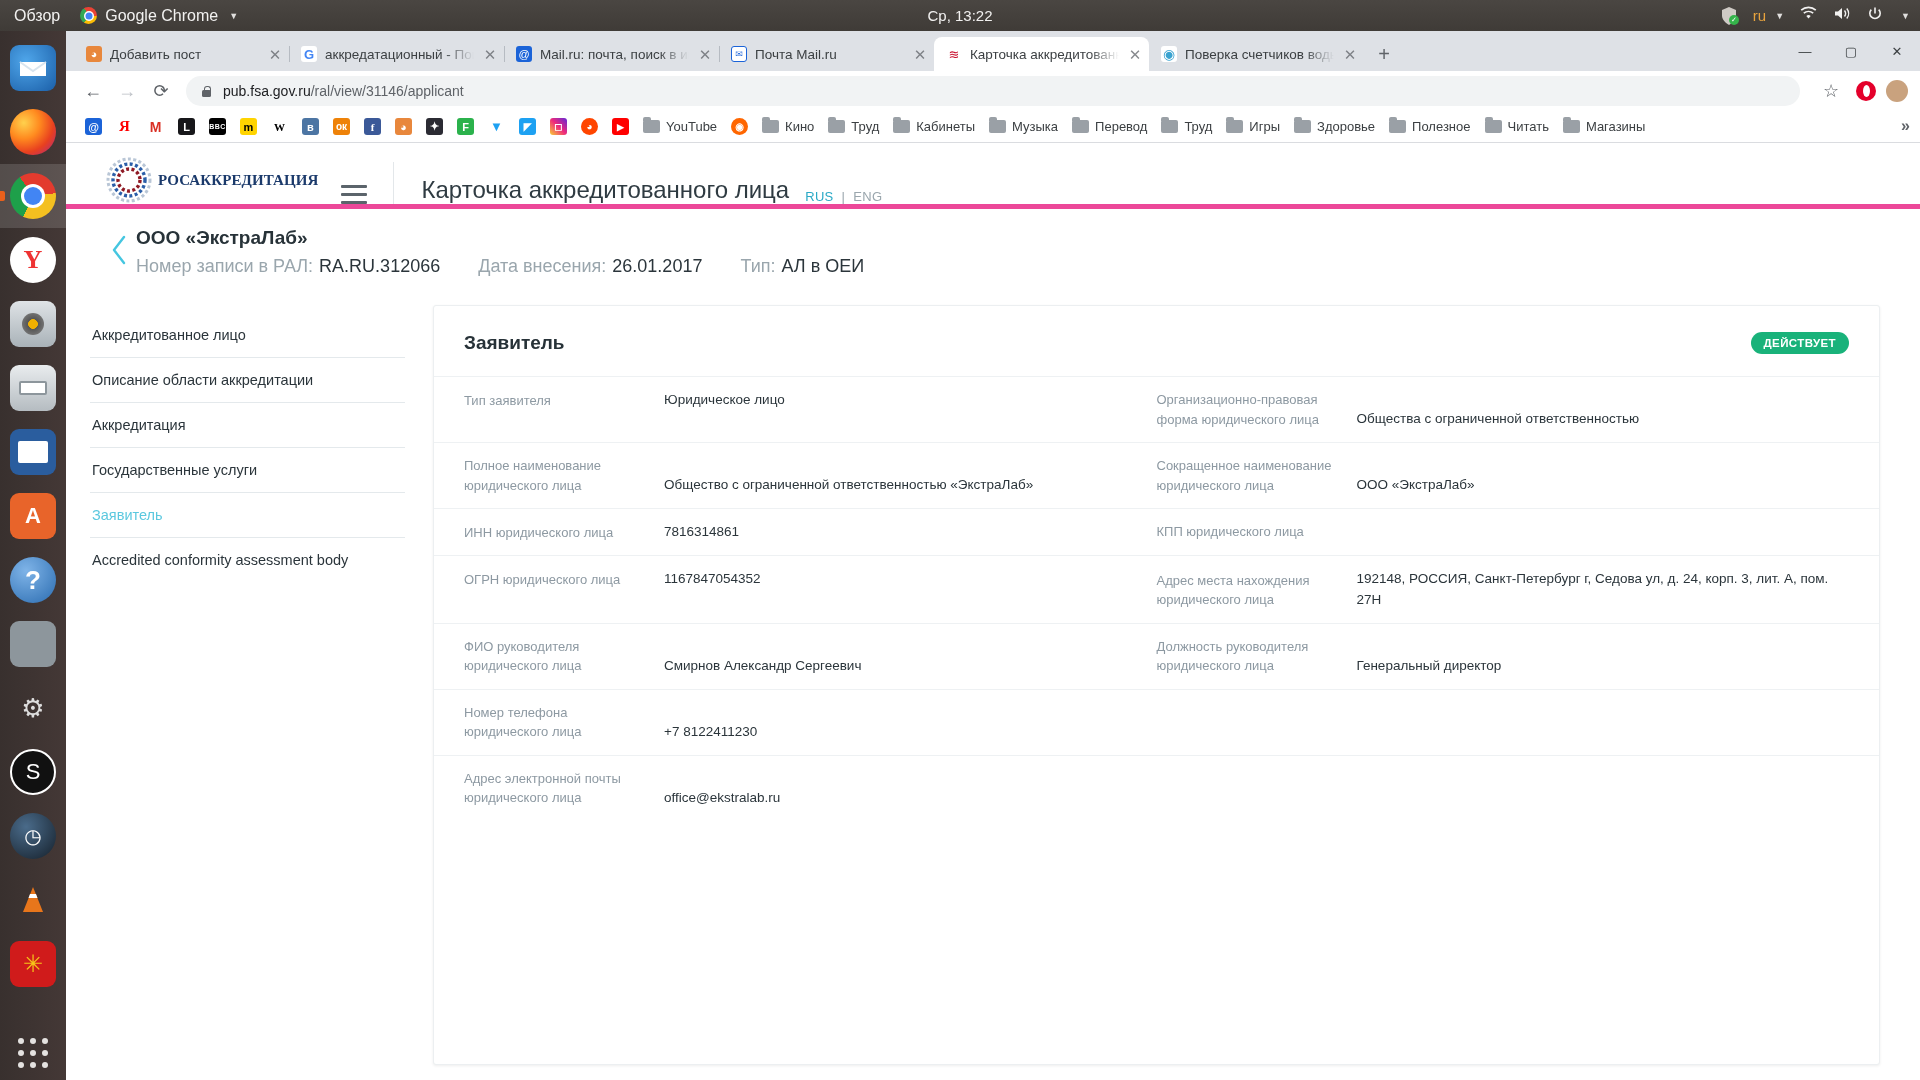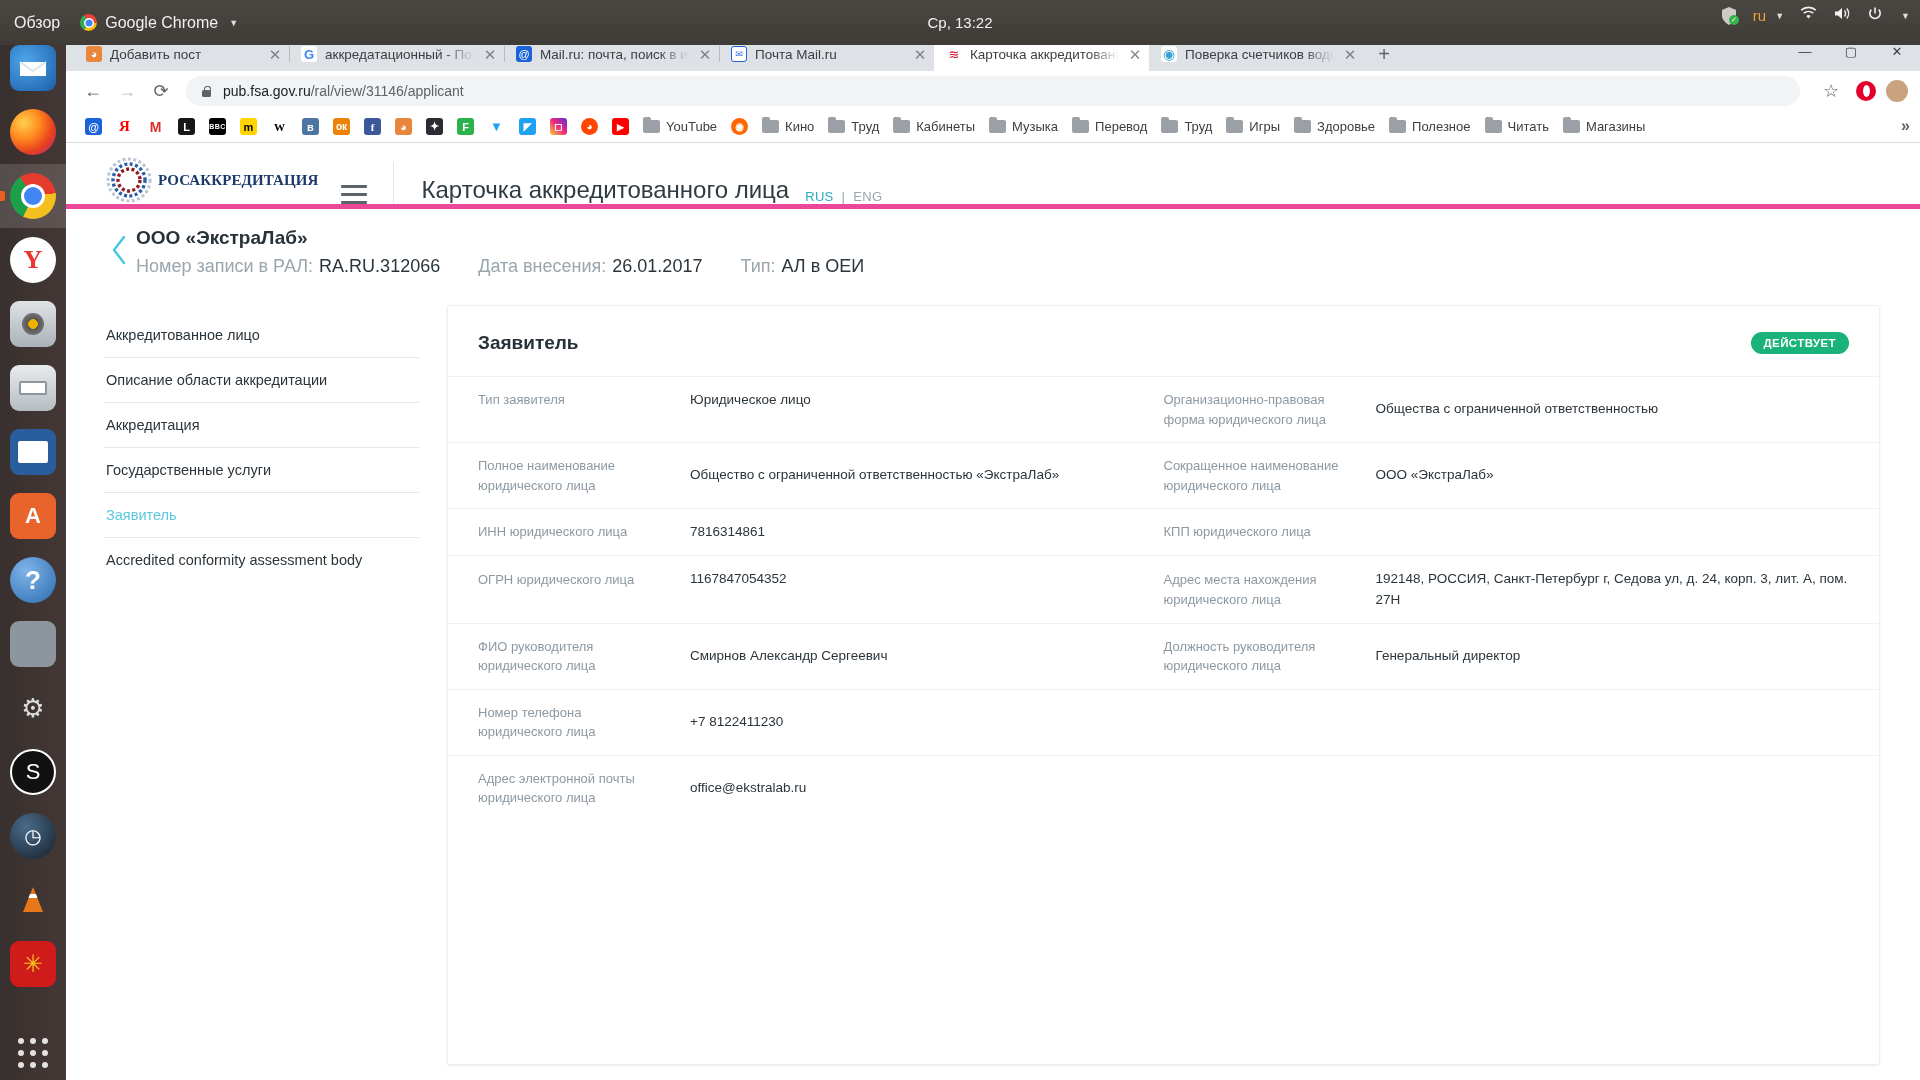--- a/index.html
+++ b/index.html
@@ -6,21 +6,21 @@
   html, body {
     width: 1920px; height: 1080px;
     overflow: hidden;
     font-family: "Liberation Sans", sans-serif;
     background: #ffffff;
   }
 
   
   #unity-topbar {
     position: absolute; top: 0; left: 0;
-    width: 1920px; height: 45px;
+    width: 1920px; height: 31px;
     background: linear-gradient(to bottom, #4a4642 0%, #3f3b37 100%);
     color: #f2f1f0;
     display: flex; align-items: center;
     font-size: 16px;
     z-index: 100;
   }
   #unity-topbar .tb-overview { padding: 0 14px 0 14px; font-size: 16px; }
   #unity-topbar .tb-app {
     display: flex; align-items: center; gap: 8px;
     padding: 0 6px;
@@ -166,21 +166,21 @@
 
   #record-head { display:flex; align-items:flex-start; gap:0; padding: 18px 40px 18px 36px; }
   #back-chevron { width:34px;height:46px;flex:0 0 34px; display:flex;align-items:center;justify-content:center;}
   #back-chevron svg { stroke:#45c6e0; }
   #rec-name { font-size:19px; font-weight:bold; color:#273238; margin-bottom:7px;}
   .meta-row { display:flex; align-items:center; gap:6px; font-size:18px; }
   .meta-row .mk { color:#9aa6ad; }
   .meta-row .mv { color:#2b353b; font-weight:normal; }
   .meta-gap { width:26px; display:inline-block; }
 
-  #body-cols { display:flex; padding: 10px 40px 0 38px; gap:28px; align-items:flex-start;}
+  #body-cols { display:flex; padding: 10px 40px 0 24px; gap:28px; align-items:flex-start;}
 
   
   #leftnav { width: 315px; flex:0 0 315px; padding-top:8px;}
   .nav-item {
     font-size:14.5px; color:#2b353b; padding:14px 2px 14px 2px;
     border-bottom:1px solid #e4e9ec;
   }
   .nav-item.active { color:#5bc8df; }
   .nav-item:last-child { border-bottom:none; }
 
@@ -191,21 +191,21 @@
     min-height: 760px; padding: 0 0 20px 0; position:relative;
   }
   #card-head { display:flex; align-items:center; justify-content:space-between;
                padding: 26px 30px 22px 30px; }
   #card-title { font-size:19px; font-weight:bold; color:#273238; }
   #status-badge {
     background:#19b27a; color:#fff; font-size:11.5px; font-weight:bold;
     letter-spacing:.4px; padding:5px 13px; border-radius:13px;
   }
   .row { display:flex; border-top:1px solid #eef1f3; padding: 13px 30px; gap:0; align-items:flex-start;}
-  .cell { display:flex; gap:12px; align-items:center; }
+  .cell { display:flex; gap:0; align-items:flex-end; }
   .cell.left  { flex:0 0 50%; }
   .cell.right { flex:0 0 50%; }
   .lbl { flex:0 0 200px; font-size:13px; color:#8d99a2; line-height:1.5; padding-right:12px;}
   .val { flex:1 1 auto; font-size:13.5px; color:#2b353b; line-height:1.5;}
   .row.single .cell.left { flex:0 0 50%; }
 </style>
 </head>
 <body>
 
 <div id="unity-topbar">

